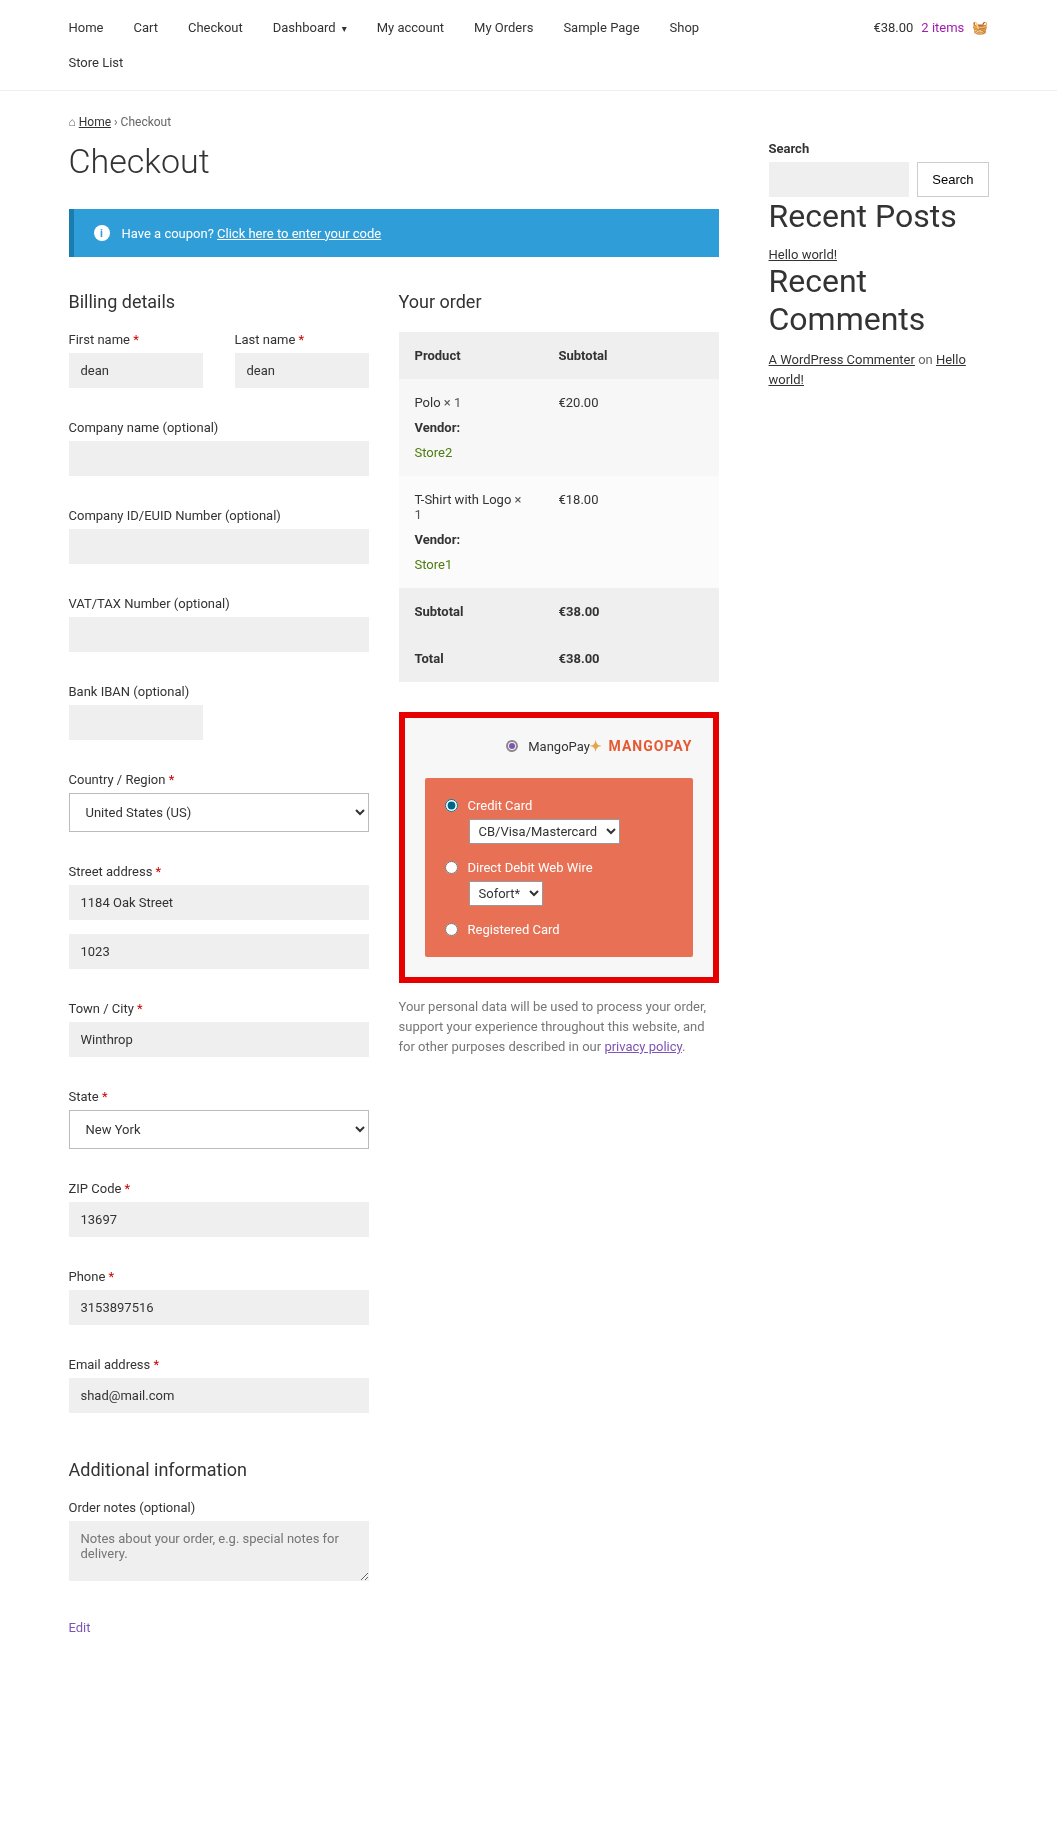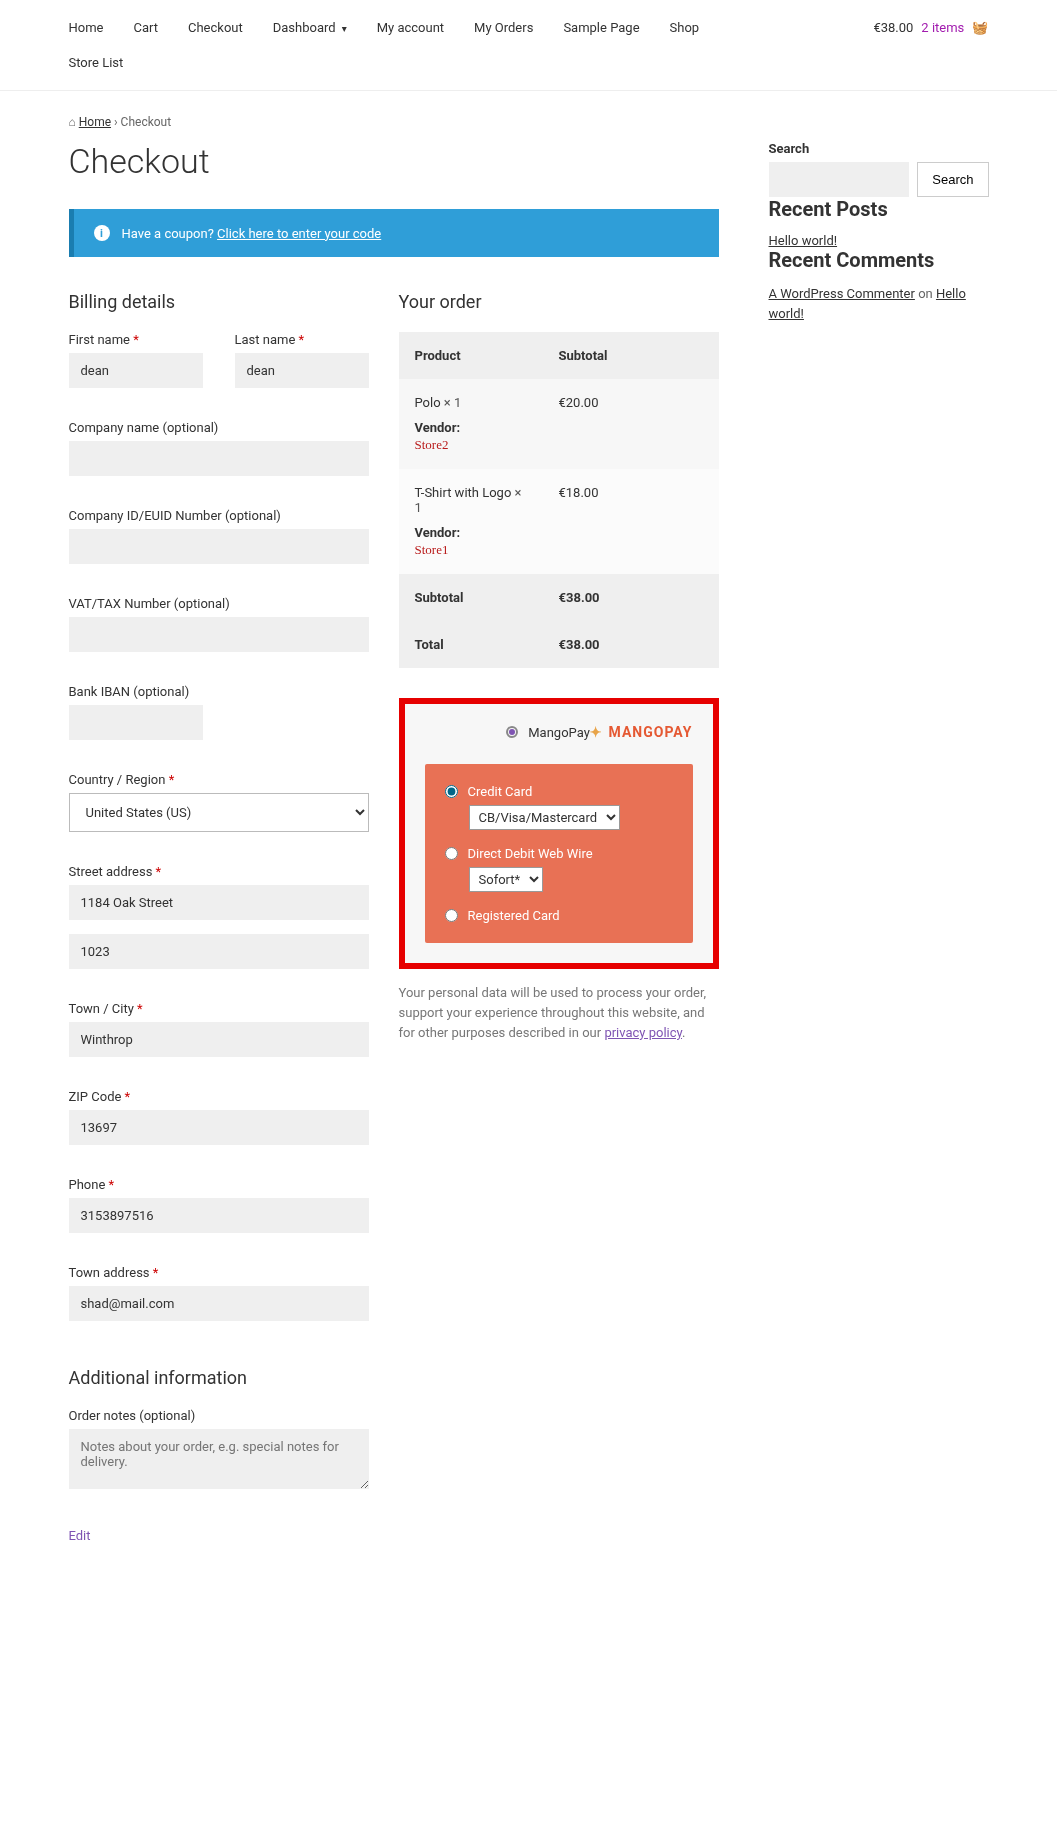--- a/index.html
+++ b/index.html
@@ -22,21 +22,21 @@
 .breadcrumb a { text-decoration: underline; color: #333; }
 
 
 .page-grid { display: grid; grid-template-columns: 1fr 220px; gap: 50px; padding-bottom: 60px; }
 h1 { font-size: 34px; font-weight: 300; color: #333; margin-bottom: 28px; }
 h2 { font-size: 16px; font-weight: 400; margin-bottom: 16px; color: #333; }
 h3 { font-size: 18px; font-weight: 400; margin-bottom: 20px; color: #333; }
 
 
 .side-widget { }
-.side-widget h2 { font-size: 20px; font-weight: 700; margin-bottom: 12px; }
+.side-widget h2 { font-size: 32px; font-weight: 400; margin-bottom: 12px; }
 .side-widget .small-label { font-size: 13px; font-weight: 700; color: #333; margin-bottom: 6px; }
 .search-row { display: flex; gap: 8px; align-items: stretch; }
 .search-row input { flex: 1; border: 1px solid #5b5b5b; padding: 8px; background: #f9f9f9; }
 .search-row button { border: 1px solid #ccc; background: #fff; padding: 0 14px; font-size: 13px; cursor: pointer; }
 .side-widget a { color: #333; }
 .rc-txt { font-size: 13px; line-height: 1.5; }
 .rc-txt .on { color: #666; }
 
 
 .coupon { background: #2f9ed8; border-left: 5px solid #1a7db0; color: #fff; padding: 16px 20px; display: flex; align-items: center; gap: 12px; margin-bottom: 34px; }
@@ -59,21 +59,21 @@
 .edit-link { color: #7f54b3; font-size: 13px; display: inline-block; margin-top: 20px; text-decoration: none; }
 
 
 .order-table { width: 100%; border-collapse: collapse; background: #f7f7f7; margin-bottom: 30px; }
 .order-table th, .order-table td { text-align: left; padding: 16px 16px; font-size: 13px; vertical-align: top; }
 .order-table thead th { background: #efefef; font-weight: 700; }
 .order-table tfoot td, .order-table tfoot th { background: #efefef; font-weight: 700; }
 .order-table tbody tr.alt td { background: #fbfbfb; }
 .order-table tbody tr td:first-child, .order-table thead th:first-child, .order-table tfoot td:first-child, .order-table tfoot th:first-child { width: 45%; }
 .vendor-label { font-weight: 700; display: block; margin-top: 10px; }
-.vendor-name { color: #b91c1c; display: block; margin-top: 2px; font-family: Liberation Serif, serif; }
+.vendor-name { color: #4d7c0f; display: block; margin-top: 10px; }
 .qty { color: #555; }
 
 
 .highlight-box { border: 6px solid #e60000; padding: 20px; background: #f7f7f7; margin-bottom: 14px; }
 .pay-header { display: flex; justify-content: flex-end; align-items: center; margin-bottom: 24px; }
 .radio-dot { width: 12px; height: 12px; border: 2px solid #888; border-radius: 50%; display: inline-flex; align-items: center; justify-content: center; margin-right: 10px; }
 .radio-dot.on::after { content: ""; width: 6px; height: 6px; border-radius: 50%; background: #7f54b3; }
 .mangopay-logo { font-weight: 700; font-size: 14px; color: #e55933; letter-spacing: 1px; }
 .mangopay-logo::before { content: "✦"; color: #e8a449; margin-right: 6px; }
 .pay-panel { background: #e87155; padding: 20px; border-radius: 2px; }
@@ -177,33 +177,37 @@
               <label><span>Street address</span> <span class="req">*</span></label>
               <input type="text" style="margin-bottom: 14px;" value="1184 Oak Street">
               <input type="text" value="1023" style="">
             </div>
 
             <div class="field full">
               <label><span>Town / City</span> <span class="req">*</span></label>
               <input type="text" value="Winthrop" style="">
             </div>
 
+            <div class="field full">
+              <label><span>State</span> <span class="req">*</span></label>
+              <select><option>New York</option></select>
+            </div>
 
             <div class="field full">
               <label><span>ZIP Code</span> <span class="req">*</span></label>
               <input type="text" value="13697" style="">
             </div>
 
             <div class="field full">
               <label><span>Phone</span> <span class="req">*</span></label>
               <input type="tel" value="3153897516" style="">
             </div>
 
             <div class="field full">
-              <label><span>Town address</span> <span class="req">*</span></label>
+              <label><span>Email address</span> <span class="req">*</span></label>
               <input type="email" value="shad@mail.com" style="">
             </div>
           </div>
 
           <div class="addl">
             <h3>Additional information</h3>
             <div class="field">
               <label>Order notes (optional)</label>
               <textarea placeholder="Notes about your order, e.g. special notes for delivery." style=""></textarea>
             </div>

